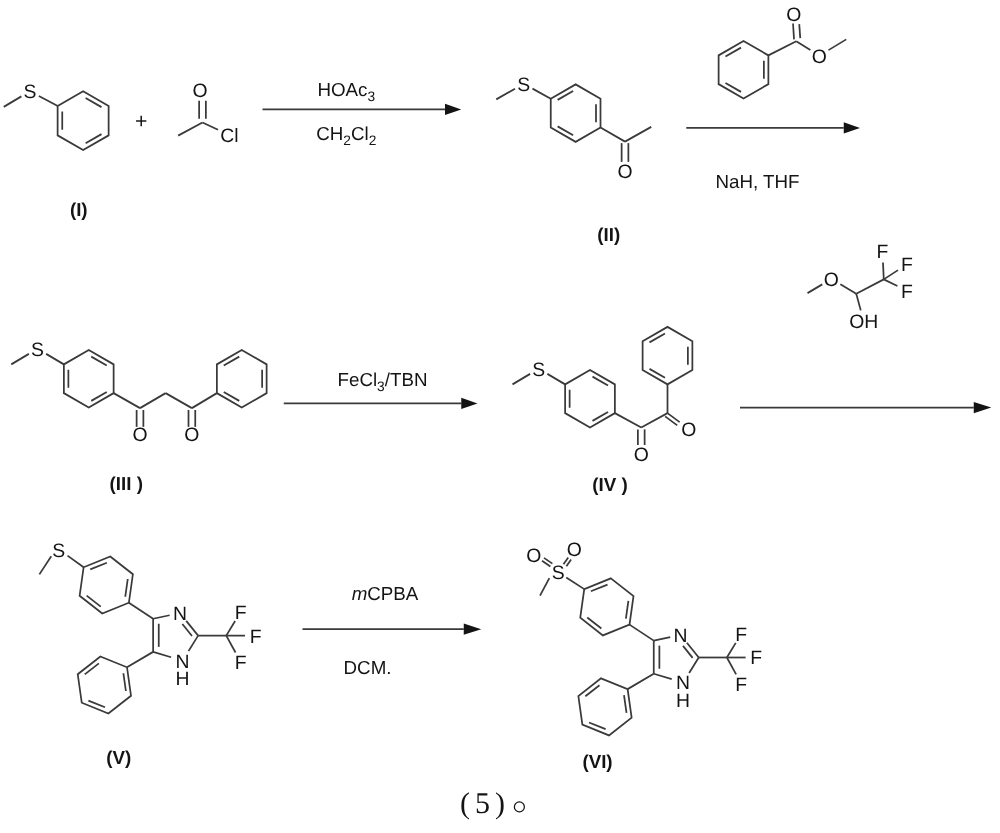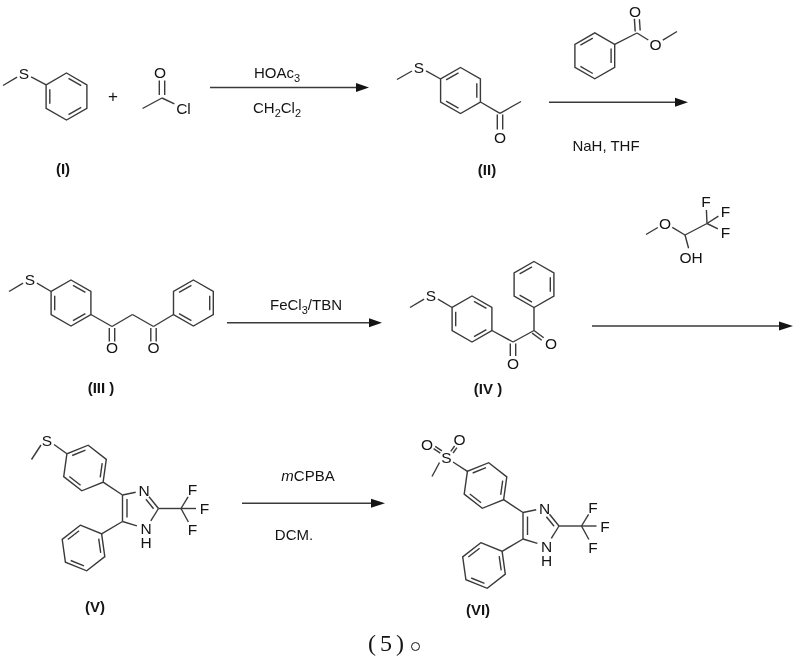--- a/index.html
+++ b/index.html
@@ -257,21 +257,21 @@
 </svg>
 
 <div class="rg" style="left:277px;top:64px"><span>HOAc</span><sub>3</sub></div>
 <div class="rg" style="left:277px;top:99px"><span>CH</span><sub>2</sub><span>Cl</span><sub>2</sub></div>
 <div class="rg" style="left:606px;top:137px"><span>NaH, THF</span></div>
 <div class="rg" style="left:306px;top:296px"><span>FeCl</span><sub>3</sub><span>/TBN</span></div>
 <div class="rg" style="left:308px;top:467px"><i>m</i><span>CPBA</span></div>
 <div class="rg" style="left:294px;top:526px"><span>DCM.</span></div>
 
 <div class="lbl" style="left:63px;top:160px">(I)</div>
-<div class="lbl" style="left:487px;top:161px">(II)</div>
+<div class="lbl" style="left:487px;top:180px">(II)</div>
 <div class="lbl" style="left:101px;top:379px">(III )</div>
 <div class="lbl" style="left:488px;top:380px">(IV )</div>
 <div class="lbl" style="left:95px;top:598px">(V)</div>
 <div class="lbl" style="left:478px;top:601px">(VI)</div>
 
 <div class="caption" style="left:368px;top:630px">
   <span>(</span><span>5</span><span>)</span><span class="jp-period"></span>
 </div>
 
 </div>

